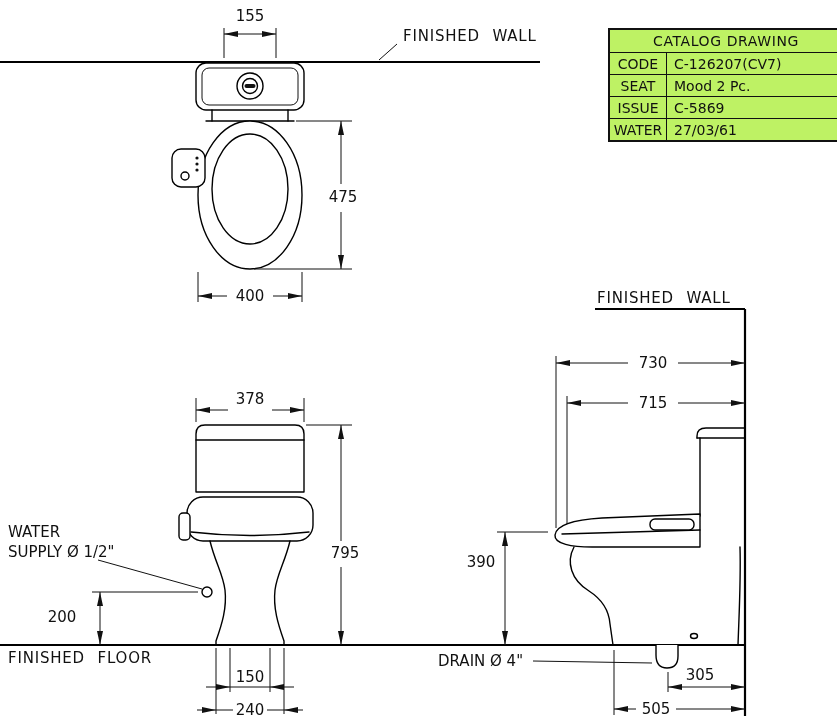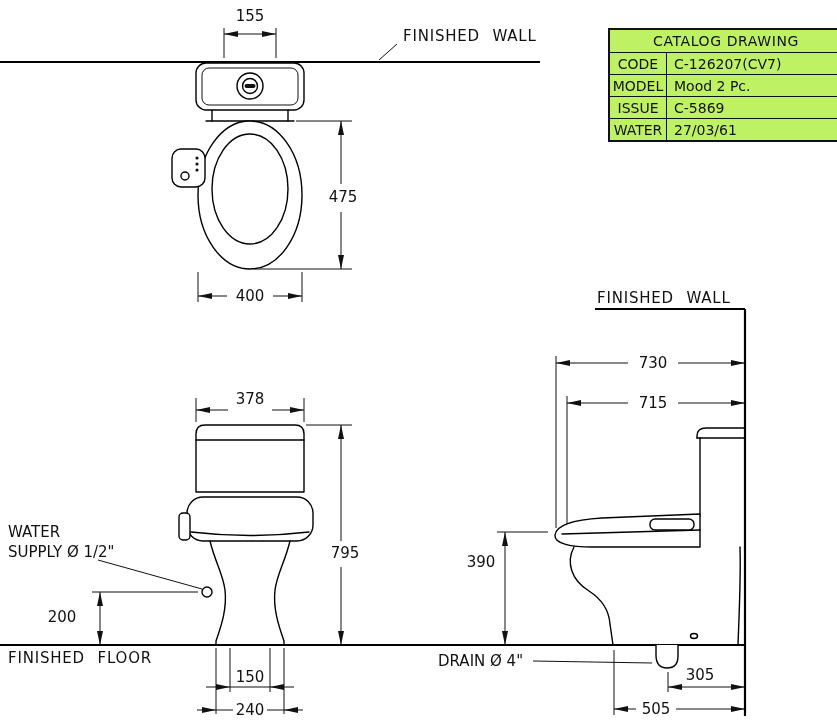--- a/index.html
+++ b/index.html
@@ -170,21 +170,21 @@
   <text class="t mid" x="656" y="714">505</text>
 </svg>
 
 <div class="tb">
   <div class="tb-h">CATALOG DRAWING</div>
   <div class="tb-r">
     <div class="tb-l">CODE</div>
     <div class="tb-v">C-126207(CV7)</div>
   </div>
   <div class="tb-r">
-    <div class="tb-l">MODEL</div>
+    <div class="tb-l">SEAT</div>
     <div class="tb-v">Mood 2 Pc.</div>
   </div>
   <div class="tb-r">
     <div class="tb-l">ISSUE</div>
     <div class="tb-v">C-5869</div>
   </div>
   <div class="tb-r">
     <div class="tb-l">WATER</div>
     <div class="tb-v">27/03/61</div>
   </div>

